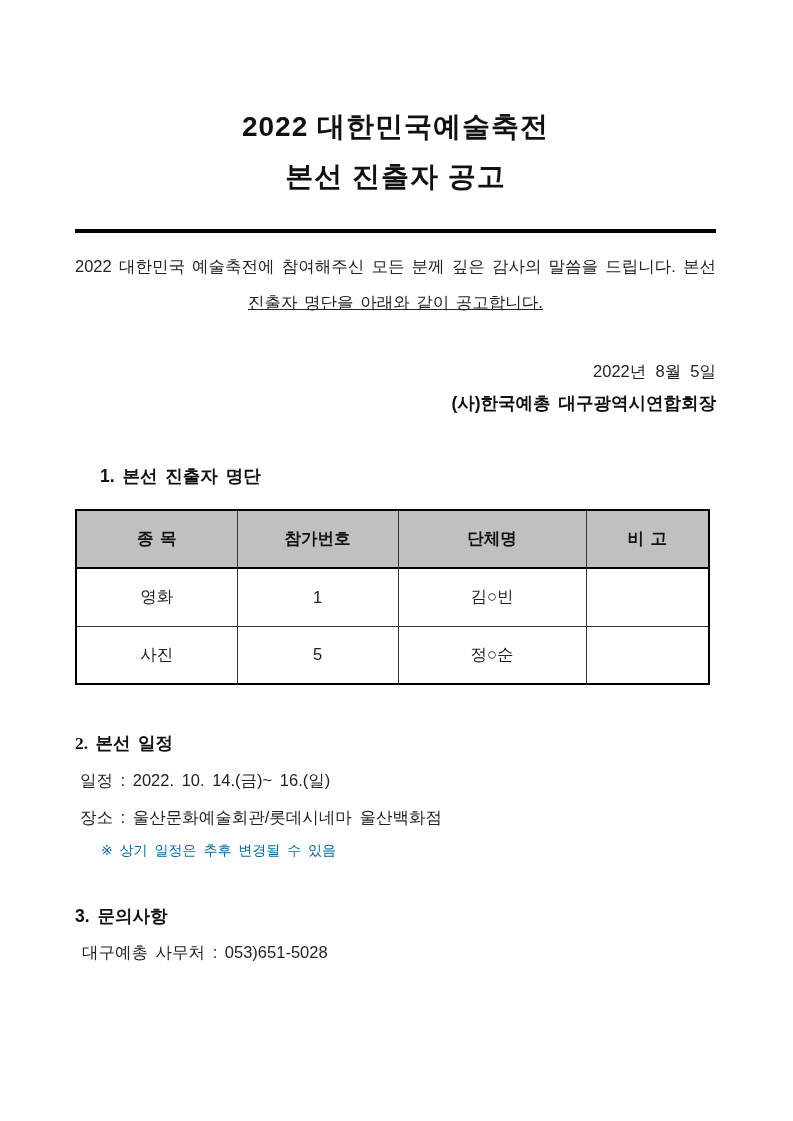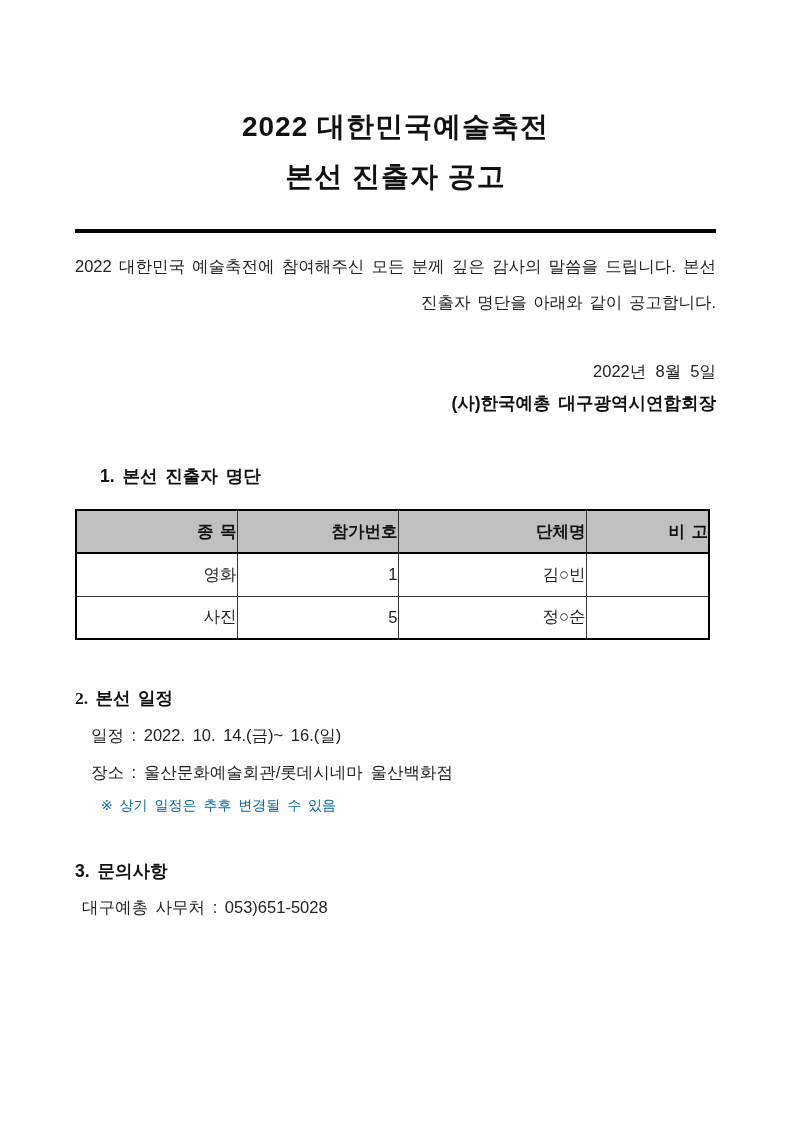--- a/index.html
+++ b/index.html
@@ -39,22 +39,23 @@
     margin-top: 15px;
     font-size: 16.5px;
     line-height: 36px;
     color: #222;
   }
   .intro .line1 {
     text-align: justify;
     text-align-last: justify;
   }
   .intro .line2 {
-    text-align: right;
+    text-align: center;
     word-spacing: 2px;
+    text-decoration: underline;
   }
   
   .date-line {
     margin-top: 38px;
     text-align: right;
     font-size: 16.5px;
     line-height: 26px;
     color: #222;
     white-space: pre;
   }
@@ -82,38 +83,38 @@
     margin-top: 21px;
     width: 633px;
     border-collapse: collapse;
     table-layout: fixed;
     border: 2px solid #000;
     font-size: 16.5px;
     color: #222;
   }
   table.finalists th, table.finalists td {
     border: 1.5px solid #333;
-    height: 43px;
-    text-align: right;
+    height: 58px;
+    text-align: center;
     vertical-align: middle;
     font-weight: normal;
     overflow: hidden;
     white-space: nowrap;
   }
   table.finalists th {
     background: #c0c0c0;
     font-weight: bold;
     color: #111;
     border-bottom: 2px solid #000;
     word-spacing: 2px;
   }
   
   .body-line {
     margin-top: 13px;
-    margin-left: 16px;
+    margin-left: 5px;
     font-size: 16.5px;
     line-height: 24px;
     color: #222;
     word-spacing: 3px;
   }
   .note-line {
     margin-top: 13px;
     margin-left: 26px;
     font-size: 14px;
     color: #0369a1;

